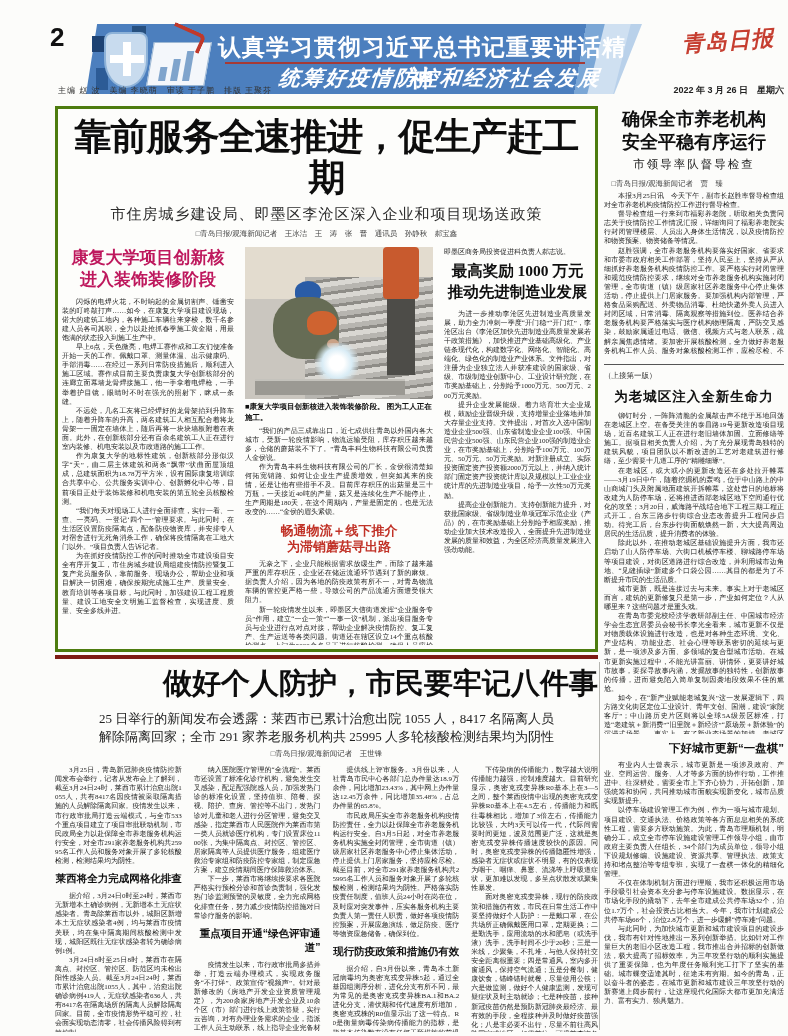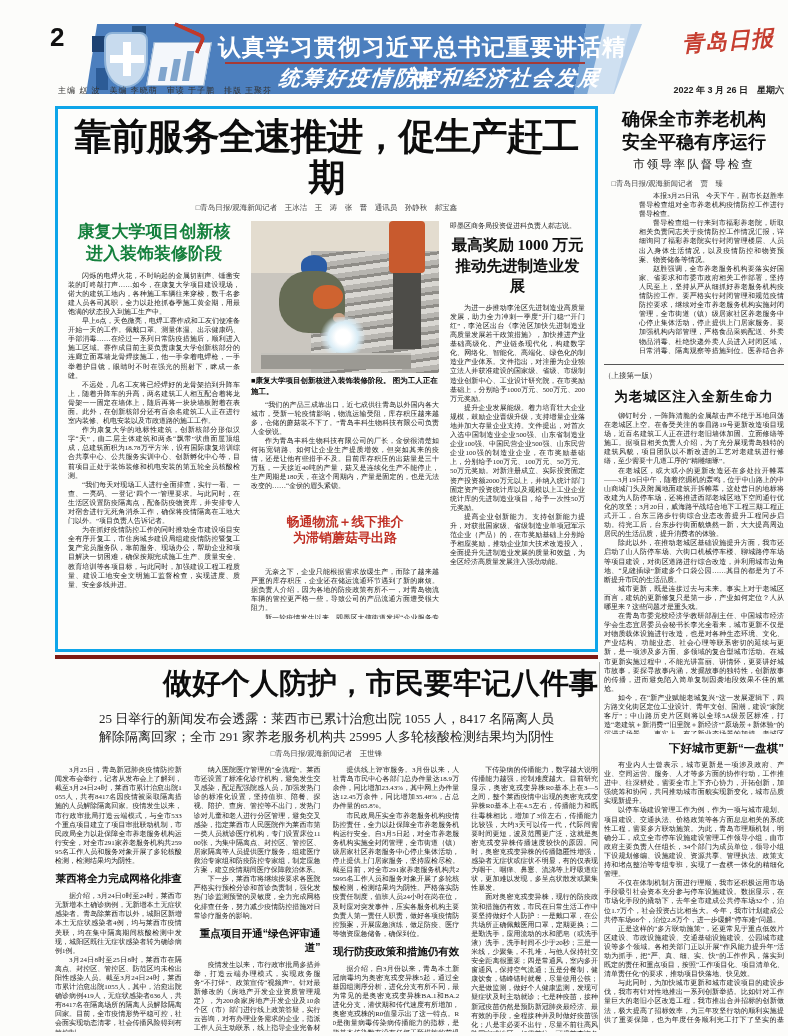--- a/index.html
+++ b/index.html
@@ -23,27 +23,27 @@
   .shield:after { content:""; position:absolute; left:4px; top:21px; width:34px; height:8px; background:#fff; }
   .laptop { position:absolute; left:58px; top:16px; width:58px; height:44px; background:#f4f7fb; border:1px solid #9db8d4; transform:skewX(-10deg); }
   .laptop .bar1,.laptop .bar2,.laptop .bar3 { position:absolute; bottom:4px; width:7px; background:#7fa4cc; }
   .laptop .bar1 { left:10px; height:14px; } .laptop .bar2 { left:22px; height:22px; } .laptop .bar3 { left:34px; height:30px; }
   .arrow { position:absolute; left:78px; top:2px; width:34px; height:20px; border-top:4px solid #c0392b; border-right:4px solid #c0392b; transform:rotate(24deg); border-radius:0 6px 0 0; }
   .masthead { left:682px; top:26px; width:100px; font:italic bold 22px "Liberation Serif", serif; color:#c63e30; transform:rotate(-4deg); letter-spacing:1px; }
   .staff { left:58px; top:85px; font:8px "Liberation Sans", sans-serif; color:#333; letter-spacing:1px; }
   .dateline { left:628px; top:84px; width:156px; text-align:right; font:bold 9px "Liberation Sans", sans-serif; color:#222; }
 
   
-  .leadbox { left:55px; top:106px; width:543px; height:546px; border:3px solid #0ea5e9; background:#fdfdfb; padding:8px 10px 6px; }
+  .leadbox { left:55px; top:106px; width:543px; height:546px; border:3px solid #4d7c0f; background:#fdfdfb; padding:8px 4px 6px; }
   .lead-headline { text-align:center; font:900 37px/1.1 "Liberation Sans", sans-serif; color:#0d0d0d; letter-spacing:-1px; }
   .lead-deck { text-align:center; font:15px "Liberation Sans", sans-serif; color:#2b2b2b; margin-top:7px; letter-spacing:1px; }
   .lead-byline { text-align:center; font:7.5px "Liberation Sans", sans-serif; color:#444; margin-top:5px; }
   .lead-cols { display:flex; gap:11px; margin-top:8px; height:424px; overflow:hidden; }
   .lcol1 { width:172px; } .lcol2 { width:188px; } .lcol3 { flex:1; }
-  .subart-title { text-align:center; font:800 17px/1.3 "Liberation Sans", sans-serif; color:#15803d; margin-bottom:6px; }
+  .subart-title { text-align:center; font:800 17px/1.3 "Liberation Sans", sans-serif; color:#be185d; margin-bottom:6px; }
   .jbody { font-size:7px; line-height:1.3; text-align:justify; word-break:break-all; color:#1d1d1d; }
   .jbody p { text-indent:2em; }
   .clip { overflow:hidden; }
   .h-fill1 { height:355px; } .h-fill2 { height:218px; } .h-fill3 { height:342px; }
 
   
   .photo { position:relative; width:188px; height:152px; background:linear-gradient(#e3dccf 0 34%, #cac6bf 34%); overflow:hidden; }
   .beams { position:absolute; right:0; top:30px; width:128px; height:122px;
     background:repeating-linear-gradient(172deg,#b7b5b0 0 5px,#8e8c87 5px 8px,#d9d7d2 8px 13px); }
   .worker-stand { position:absolute; right:14px; top:0; width:36px; height:128px; }
@@ -51,41 +51,41 @@
   .worker-stand .pants { position:absolute; top:52px; left:4px; width:28px; height:76px; background:#4d4c48; }
   .worker-crouch { position:absolute; left:22px; top:34px; width:86px; height:96px; }
   .helmet { position:absolute; left:28px; top:0; width:26px; height:20px; background:#2a5ca6; border-radius:50% 50% 30% 30%; }
   .torso { position:absolute; left:6px; top:16px; width:66px; height:62px; background:#666c55; border-radius:45% 40% 35% 45%; }
   .mask { position:absolute; left:40px; top:30px; width:30px; height:24px; background:#cf6330; border-radius:50% 50% 60% 40%; }
   .hand { position:absolute; left:60px; top:58px; width:12px; height:10px; background:#c9a186; border-radius:50%; }
   .spark { position:absolute; left:66px; top:96px; width:52px; height:40px;
     background:radial-gradient(circle,#ffffff 0 22%, #d9ecf5 45%, rgba(217,236,245,0) 70%); }
   .frontbeam { position:absolute; left:10px; bottom:4px; width:150px; height:16px; background:#9b9993; border-top:2px solid #c4c2bc; }
   .caption { font:bold 7.5px/1.35 "Liberation Sans", sans-serif; color:#111; margin:3px 0 4px; }
-  .red-sub { text-align:center; font:800 13px/1.25 "Liberation Sans", sans-serif; color:#c13227; margin:22px 0; }
+  .red-sub { text-align:center; font:800 13px/1.25 "Liberation Sans", sans-serif; color:#c13227; margin:5px 0; }
   .tail-line { font-size:7px; color:#1d1d1d; margin-bottom:4px; }
   .midart-title { text-align:center; font:800 15.5px/1.3 "Liberation Serif", serif; color:#0f0f0f; margin:2px 0 8px; }
 
   
   .redband { left:55px; top:655px; width:543px; height:4px; background:#7e1b15; }
   .bottom { left:55px; top:664px; width:543px; }
   .bot-headline { text-align:right; font:900 29px "Liberation Sans", sans-serif; color:#0d0d0d; letter-spacing:0; }
   .bot-deck { text-align:center; font:13px/1.35 "Liberation Serif", serif; color:#222; margin-top:6px; }
   .bot-byline { text-align:center; font:7.5px "Liberation Sans", sans-serif; color:#444; margin-top:4px; }
   .bot-cols { display:flex; gap:12px; margin-top:7px; height:266px; overflow:hidden; }
   .bot-cols > div { flex:1; }
   .col-sub { text-align:right; font:800 10.5px "Liberation Sans", sans-serif; color:#111; margin:6px 0; text-indent:0; }
 
   
   .rail { left:604px; top:108px; width:180px; height:922px; overflow:hidden; }
   .rail-divider { left:599px; top:662px; width:1px; height:368px; background:#b5b5b0; }
   .care-title { text-align:center; font:800 18px/1.25 "Liberation Sans", sans-serif; color:#0f0f0f; }
   .care-sub { text-align:center; font:11.5px "Liberation Sans", sans-serif; color:#222; margin-top:4px; letter-spacing:2px; }
   .care-byline { font:7.5px "Liberation Sans", sans-serif; color:#444; margin:7px 0 3px; text-indent:1em; }
-  .care-body { height:164px;margin-left:35px; }
+  .care-body { height:164px; }
   .rail-hr { border:none; border-top:1px solid #555; margin:8px 0 6px; }
   .cont-note { font:7.5px "Liberation Sans", sans-serif; color:#333; }
   .cont-title { text-align:center; font:bold 13.5px "Liberation Sans", sans-serif; color:#111; margin:7px 0 6px; letter-spacing:1px; }
   .cont-body { height:322px; }
   .rail-sub { text-align:right; font:bold 11.5px "Liberation Sans", sans-serif; color:#111; margin:7px 0 5px; }
   .tail-body { height:262px; }
 </style>
 </head>
 <body>
 
@@ -110,20 +110,21 @@
 <div class="abs banner-l1">认真学习贯彻习近平总书记重要讲话精神</div>
 <div class="abs banner-rule"></div>
 <div class="abs banner-l2">统筹好疫情防控和经济社会发展</div>
 
 <div class="abs masthead">青岛日报</div>
 <div class="abs staff">主编 赵 波　美编 李晓萌　审读 于子鹏　排版 王聚芬</div>
 <div class="abs dateline">2022 年 3 月 26 日　星期六</div>
 
 <div class="abs leadbox">
   <div class="lead-headline">靠前服务全速推进，促生产赶工期</div>
+  <div class="lead-deck">市住房城乡建设局、即墨区李沧区深入企业和项目现场送政策</div>
   <div class="lead-byline">□青岛日报/观海新闻记者　王冰洁　王　涛　张　晋　通讯员　孙静秋　郝宝鑫</div>
 
   <div class="lead-cols">
 
     <div class="lcol1">
       <div class="subart-title">
         <div>康复大学项目创新核</div>
         <div>进入装饰装修阶段</div>
       </div>
       <div class="jbody clip h-fill1">
@@ -245,16 +246,15 @@
     <p>除此以外，在推动老城区基础设施提升方面，我市还启动了山人防停车场、六街口机械停车楼、聊城路停车场等项目建设，对街区道路进行综合改造，并利用城市边角地、“见缝插绿”新建多个口袋公园……其目的都是为了不断提升市民的生活品质。</p>
     <p>城市更新，既是连接过去与未来。事实上对于老城区而言，建筑的更新修复只是第一步，产业如何定位？人从哪里来？这些问题才是重头戏。</p>
     <p>在青岛市委党校经济学教研部副主任、中国城市经济学会生态宜居委员会秘书长李光全看来，城市更新不仅是对物质载体设施进行改造，也是对各种生态环境、文化、产业结构、功能业态、社会心理等联系密切的延续与更新，是一项涉及多方面、多领域的复合型城市活动。在城市更新实施过程中，不能光讲富丽、讲情怀，更要讲好城市故事，要探寻故事内涵，发掘故事的独特性，创新故事的传播，进而避免陷入简单复制因袭地段效果不佳的尴尬。</p>
     <p>如今，在“新产业赋能老城复兴”这一发展逻辑下，四方路文化街区定位工业设计、青年文创、国潮，建设“家院客厅”；中山路历史片区则将以全球5A级景区标准，打造“老建筑＋新消费”“旧里院＋新经济”“原场景＋新体验”的沉浸式场景……事实上，有了新业态场景的加持，老城区正“活”起来、火起来，生意加倍火爆的宁阳路银鱼巷市集，就是实践的最佳例证。</p>
   </div>
   <div class="rail-sub">下好城市更新“一盘棋”</div>
   <div class="jbody clip tail-body">
     <p>有业内人士曾表示，城市更新是一项涉及政府、产业、空间运营、服务、人才等多方面的协作行动，工作推进中、往深耕处，需要全市上下齐心协力，开拓创新，加强统筹和协同，共同推动城市面貌实现新变化，城市品质实现新提升。</p>
     <p>以停车场建设管理工作为例，作为一项与城市规划、项目建设、交通执法、价格政策等各方面息息相关的系统性工程，需要多方联动施策。为此，青岛市理顺机制，明确分工，成立全市停车设施建设管理工作领导小组，由市政府主要负责人任组长，34个部门为成员单位，领导小组下设规划修编、设施建设、资源共享、管理执法、政策支持和堵点整治等专组专班，实现了一盘棋一体化的精细化管理。</p>
     <p>不仅在体制机制方面进行理顺，我市还积极运用市场手段吸引社会资本充分参与停车设施建设。数据显示，在市场化手段的撬动下，去年全市建成公共停车场32个，泊位1.7万个，社会投资占比相当大。今年，我市计划建成公共停车场66个，泊位2.8万个，进一步缓解“停车难”问题。</p>
-    <p>正是这样的“多方联动施策”，还更常见于重点低效片区建设、市政设施建设、交通基础设施建设、公园城市建设等多个领域。各相关部门正以开展“作风能力提升年”活动为抓手，把“严、真、细、实、快”的工作作风，落实到既定的责任和重点项目，按照“工作项目化、项目清单化、清单责任化”的要求，推动项目快落地、快见效。</p>
     <p>与此同时，为加快城市更新和城市建设项目的建设步伐，我市有针对性地推出一系列创新举措。比如针对工作量巨大的老旧小区改造工程，我市推出合并招标的创新做法，极大提高了招标效率，为三年攻坚行动的顺利实施提供了重要保障，也为年度任务顺利完工打下了坚实的基础。城市蝶变适逢其时，征途未有穷期。如今的青岛，正以奋斗者的姿态，在城市更新和城市建设三年攻坚行动的新赛道上阔步前行，让这座现代化国际大都市更加充满活力、富有实力、独具魅力。</p>
   </div>
 </div>
 
 </body></html>

